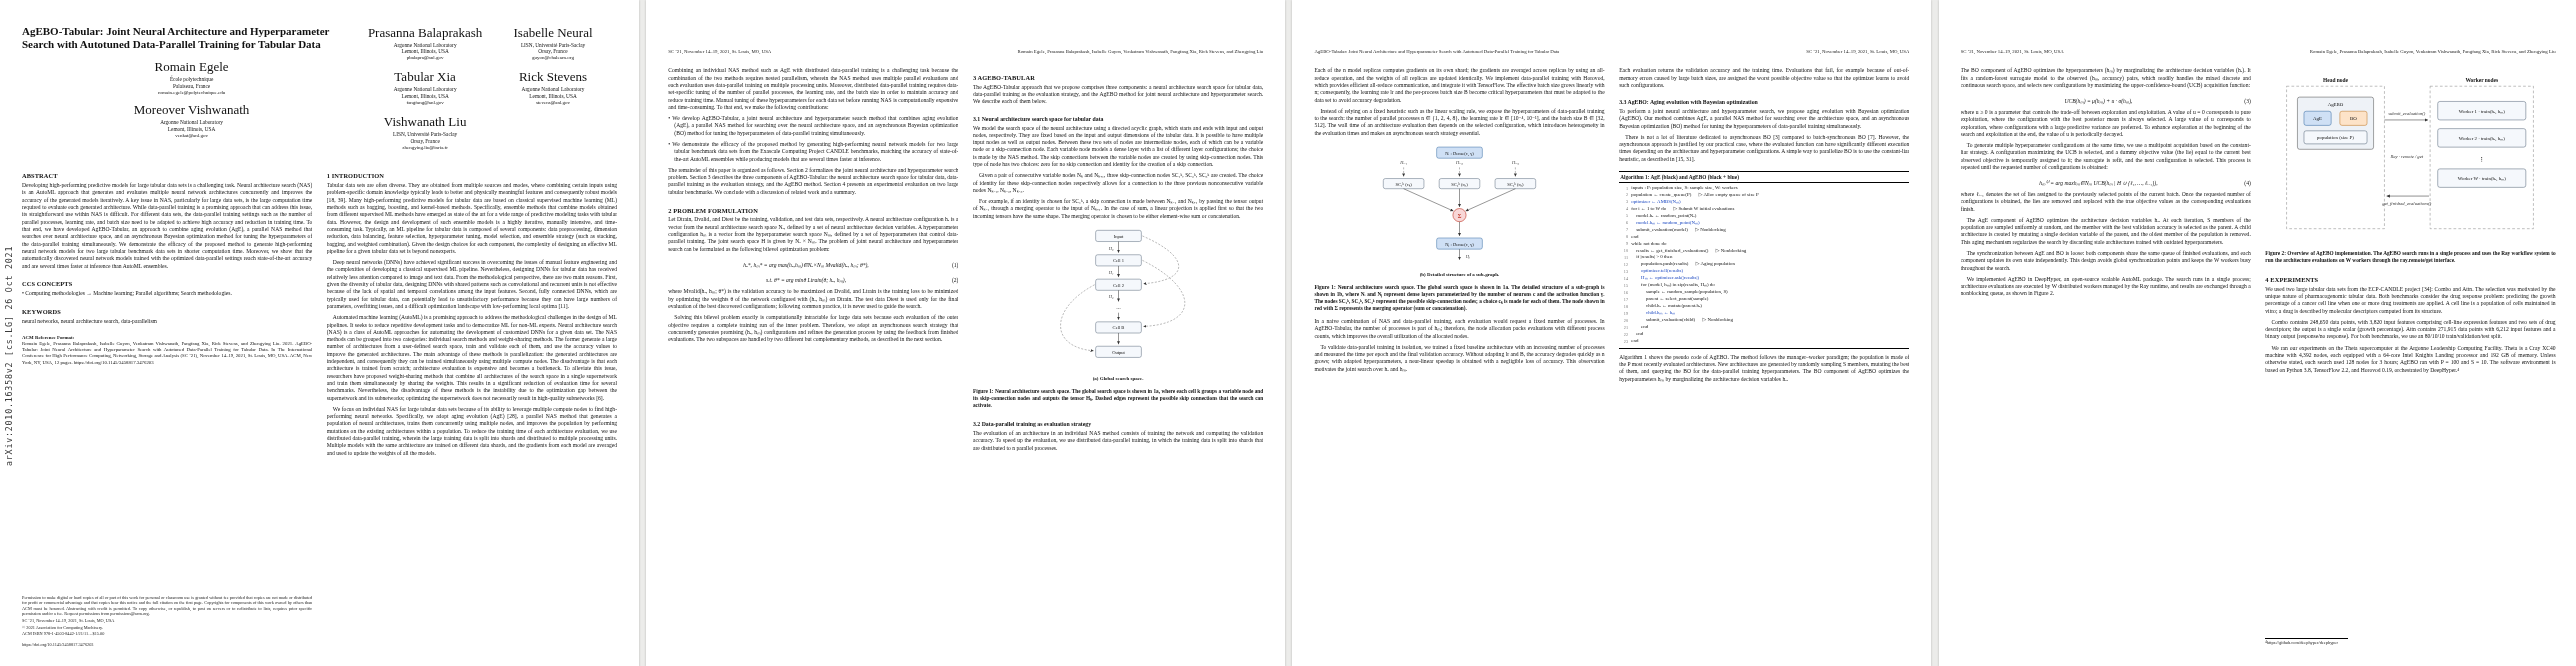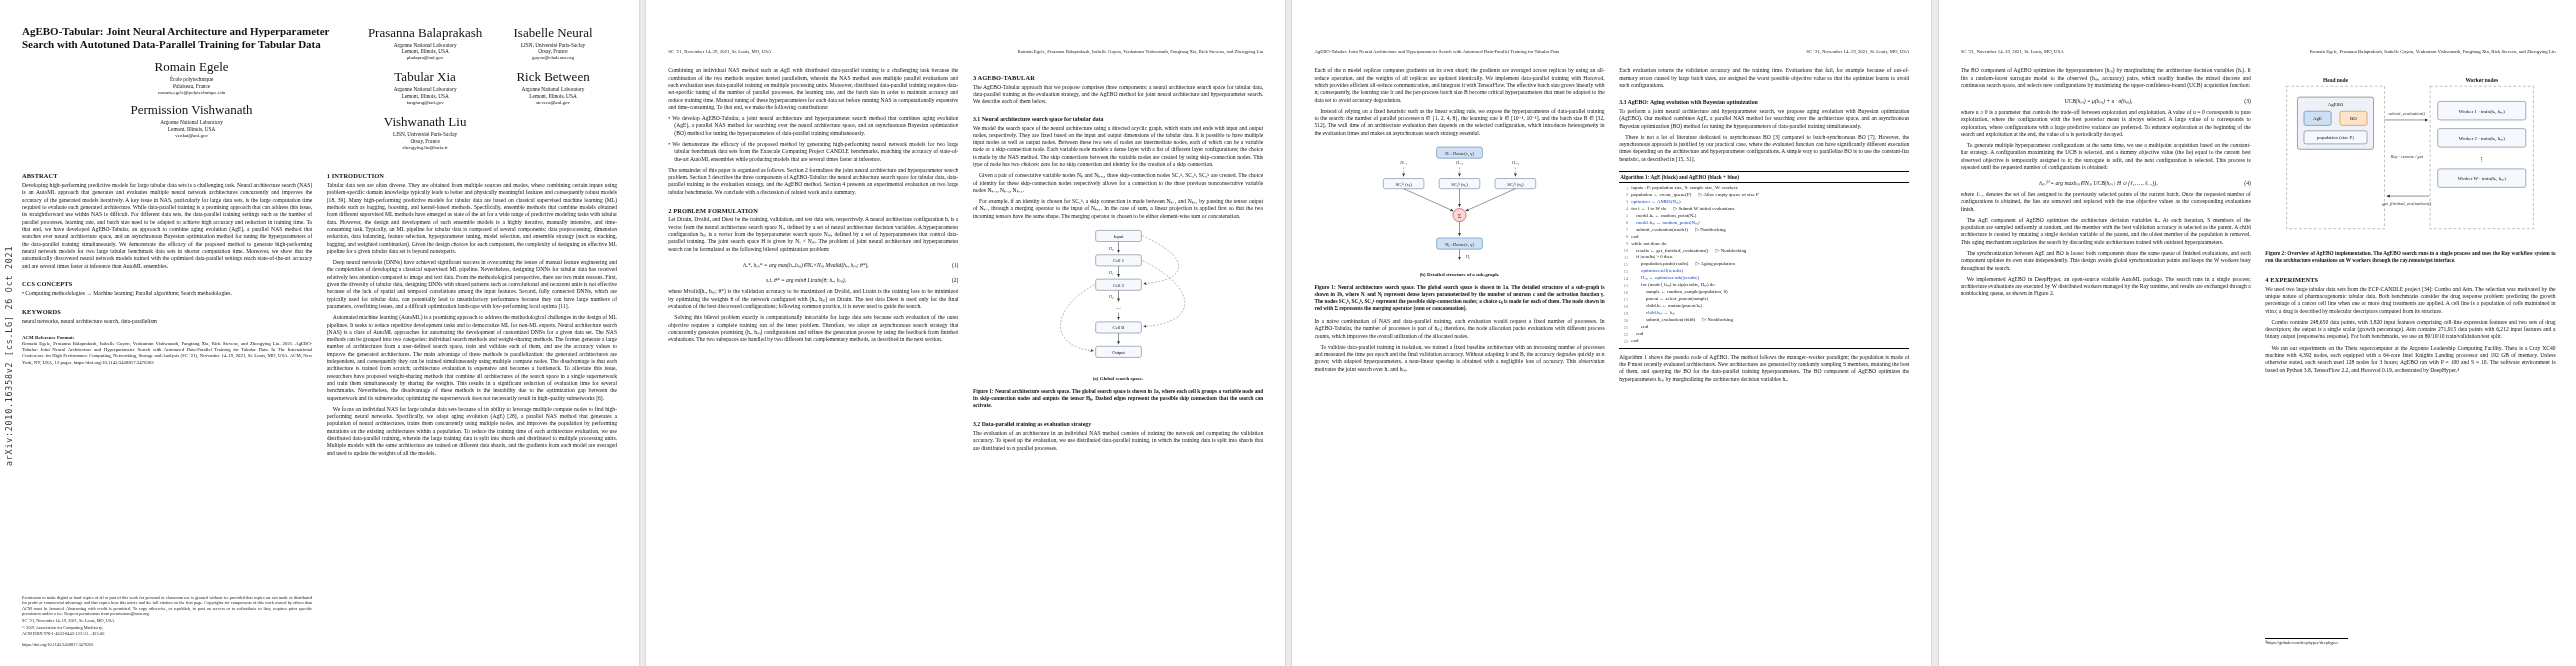--- a/index.html
+++ b/index.html
@@ -90,21 +90,21 @@
       <div class="head-left">
         <h1 class="title">AgEBO-Tabular: Joint Neural Architecture and Hyperparameter Search with Autotuned Data-Parallel Training for Tabular Data</h1>
         <div class="head-left-authors">
           <div class="author">
             <div class="auth-name">Romain Egele</div>
             <div class="auth-line">École polytechnique</div>
             <div class="auth-line">Palaiseau, France</div>
             <div class="auth-line auth-email">romain.egele@polytechnique.edu</div>
           </div>
           <div class="author">
-            <div class="auth-name">Permission Vishwanath</div>
+            <div class="auth-name">Moreover Vishwanath</div>
             <div class="auth-line">Argonne National Laboratory</div>
             <div class="auth-line">Lemont, Illinois, USA</div>
             <div class="auth-line auth-email">venkat@anl.gov</div>
           </div>
         </div>
       </div>
       <div class="head-right">
         <div class="author">
           <div class="auth-name">Prasanna Balaprakash</div>
           <div class="auth-line">Argonne National Laboratory</div>
@@ -117,21 +117,21 @@
           <div class="auth-line">Orsay, France</div>
           <div class="auth-line auth-email">guyon@chalearn.org</div>
         </div>
         <div class="author">
           <div class="auth-name">Tabular Xia</div>
           <div class="auth-line">Argonne National Laboratory</div>
           <div class="auth-line">Lemont, Illinois, USA</div>
           <div class="auth-line auth-email">fangfang@anl.gov</div>
         </div>
         <div class="author">
-          <div class="auth-name">Rick Between</div>
+          <div class="auth-name">Rick Stevens</div>
           <div class="auth-line">Argonne National Laboratory</div>
           <div class="auth-line">Lemont, Illinois, USA</div>
           <div class="auth-line auth-email">stevens@anl.gov</div>
         </div>
         <div class="author">
           <div class="auth-name">Vishwanath Liu</div>
           <div class="auth-line">LISN, Université Paris-Saclay</div>
           <div class="auth-line">Orsay, France</div>
           <div class="auth-line auth-email">zhengying.liu@inria.fr</div>
         </div>

